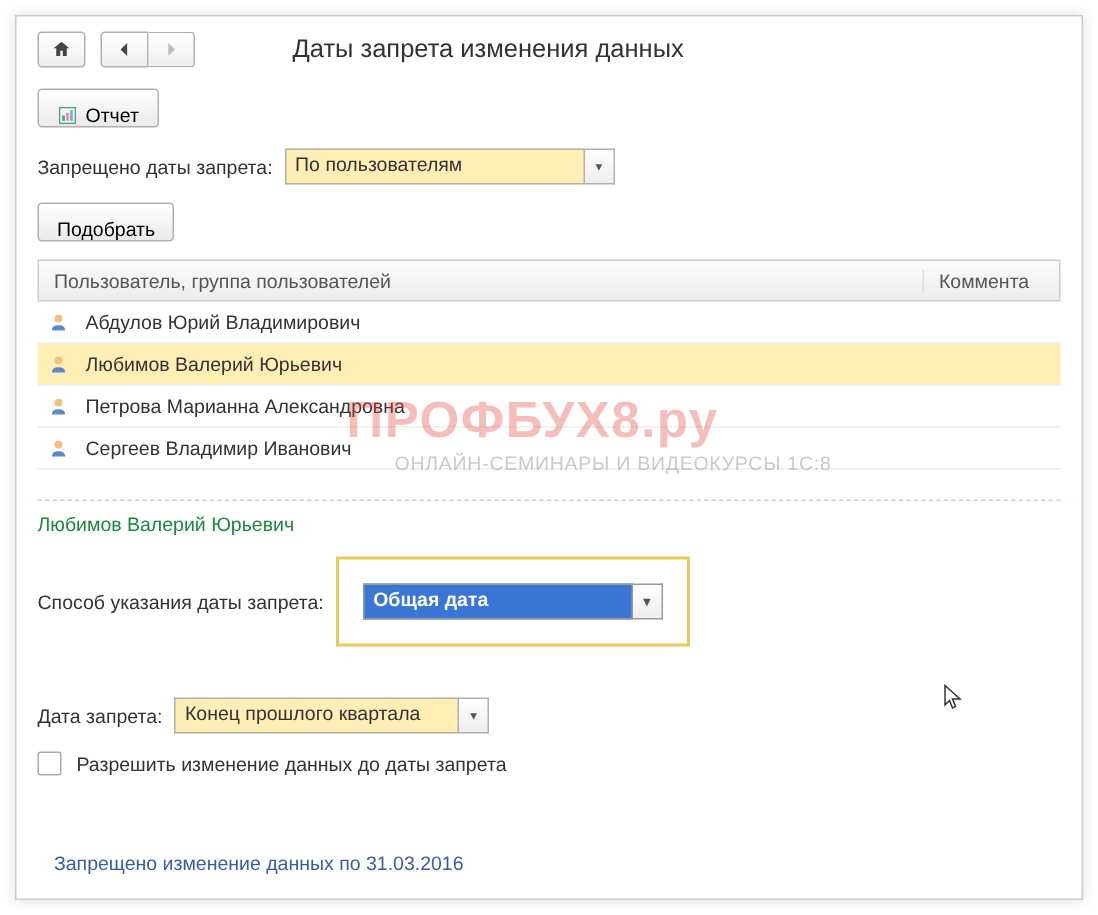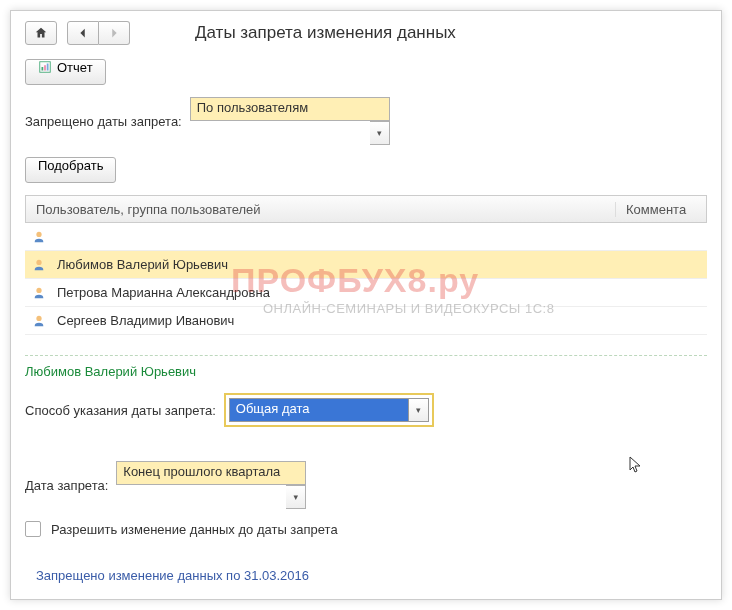--- a/index.html
+++ b/index.html
@@ -6,31 +6,31 @@
 body { font-family: Arial, sans-serif; font-size: 13px; color: #333; background: #fff; padding: 10px; width: 732px; }
 .window { border: 1px solid #ccc; box-shadow: 0 0 8px rgba(0,0,0,0.15); padding: 10px 14px; background: #fff; position: relative; height: 590px; }
 
 .topbar { display: flex; align-items: center; gap: 10px; margin-bottom: 14px; }
 .nav-btn { border: 1px solid #b0b0b0; background: linear-gradient(#fff,#eee); height: 24px; padding: 0 8px; border-radius: 3px; cursor: pointer; display: inline-flex; align-items: center; justify-content: center; font-size: 12px; }
 .nav-group { display: flex; }
 .nav-group .nav-btn:first-child { border-top-right-radius: 0; border-bottom-right-radius: 0; }
 .nav-group .nav-btn:last-child { border-top-left-radius: 0; border-bottom-left-radius: 0; border-left: none; color: #bbb; }
 .title { font-size: 17px; margin-left: 55px; }
 
-.btn { border: 1px solid #b0b0b0; background: linear-gradient(#fff,#eaeaea); height: 26px; padding: 0 12px; border-radius: 3px; cursor: pointer; display: inline-flex; align-items: flex-start; gap: 5px; font-size: 13px; }
+.btn { border: 1px solid #b0b0b0; background: linear-gradient(#fff,#eaeaea); height: 26px; padding: 0 12px; border-radius: 3px; cursor: pointer; display: inline-flex; align-items: flex-end; gap: 5px; font-size: 13px; }
 .btn-row { margin-bottom: 12px; }
 
 .field-row { display: flex; align-items: center; gap: 8px; margin-bottom: 12px; }
 .field-label { font-size: 13px; }
-.select { display: flex; align-items: flex-end; flex-direction: column; }
+.select { display: flex; align-items: center; }
 .select-input { border: 1px solid #b0b0b0; height: 24px; padding: 2px 6px; font-size: 13px; min-width: 180px; }
 .select-input.yellow { background: #ffefb5; }
 .select-btn { border: 1px solid #b0b0b0; border-left: none; background: linear-gradient(#fff,#eee); width: 20px; height: 24px; display: flex; align-items: center; justify-content: center; cursor: pointer; font-size: 9px; color: #555; }
 
-.select-focused { border: 2px solid #e8c95a; padding: 3px; display: inline-flex; }
+.select-focused { border: 2px solid #e8c95a; padding: 16px; display: inline-flex; font-weight: bold; }
 .select-focused .select-input { background: #3a76d6; color: #fff; border: 1px solid #999; }
 .select-focused .select-btn { border: 1px solid #999; border-left: none; }
 
 .table-head { display: flex; border: 1px solid #ccc; background: linear-gradient(#fcfcfc,#ececec); height: 28px; align-items: center; }
 .th { padding: 0 10px; font-size: 13px; color: #555; }
 .th-user { flex: 1; border-right: 1px solid #ddd; }
 .th-comment { width: 90px; }
 
 .row { display: flex; align-items: center; height: 28px; border-bottom: 1px solid #eee; padding: 0 6px; gap: 10px; }
 .row.selected { background: #ffefb5; }
@@ -112,20 +112,21 @@
   </div>
 
   <div>
     <div class="row">
       <span class="user-icon">
           <svg class="ico" viewBox="0 0 16 16">
             <circle cx="8" cy="5" r="3" fill="#f4c07a"></circle>
             <path d="M3 14c0-3 2-4 5-4s5 1 5 4z" fill="#5a8ac8"></path>
           </svg>
         </span>
+      <span class="user-name">Абдулов Юрий Владимирович</span>
     </div>
     <div class="row selected">
       <span class="user-icon">
           <svg class="ico" viewBox="0 0 16 16">
             <circle cx="8" cy="5" r="3" fill="#f4c07a"></circle>
             <path d="M3 14c0-3 2-4 5-4s5 1 5 4z" fill="#5a8ac8"></path>
           </svg>
         </span>
       <span class="user-name">Любимов Валерий Юрьевич</span>
     </div>

